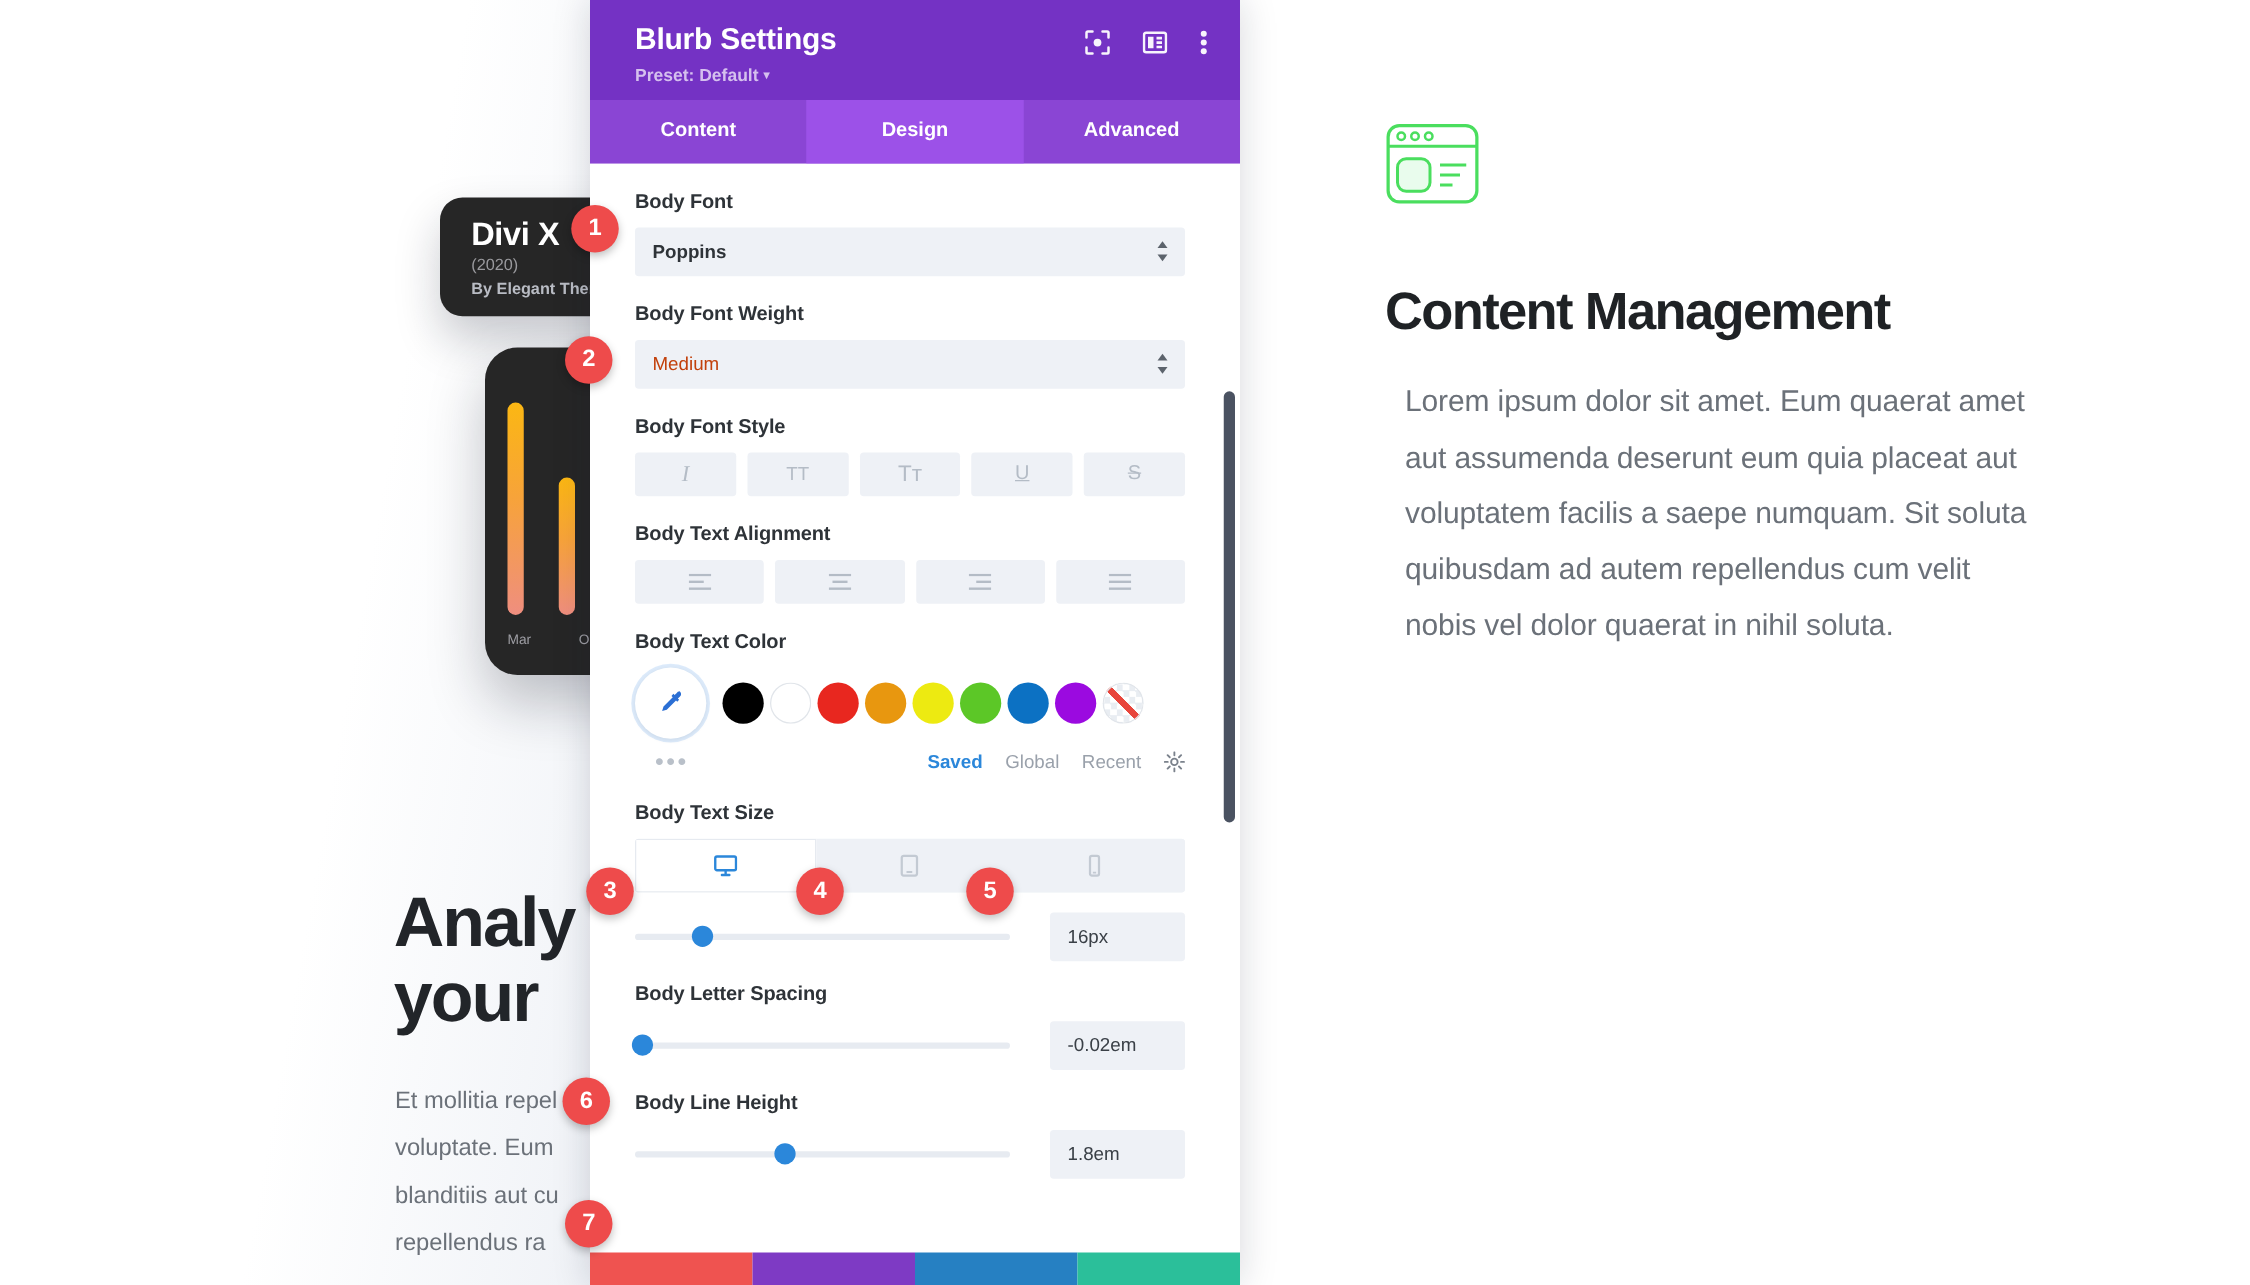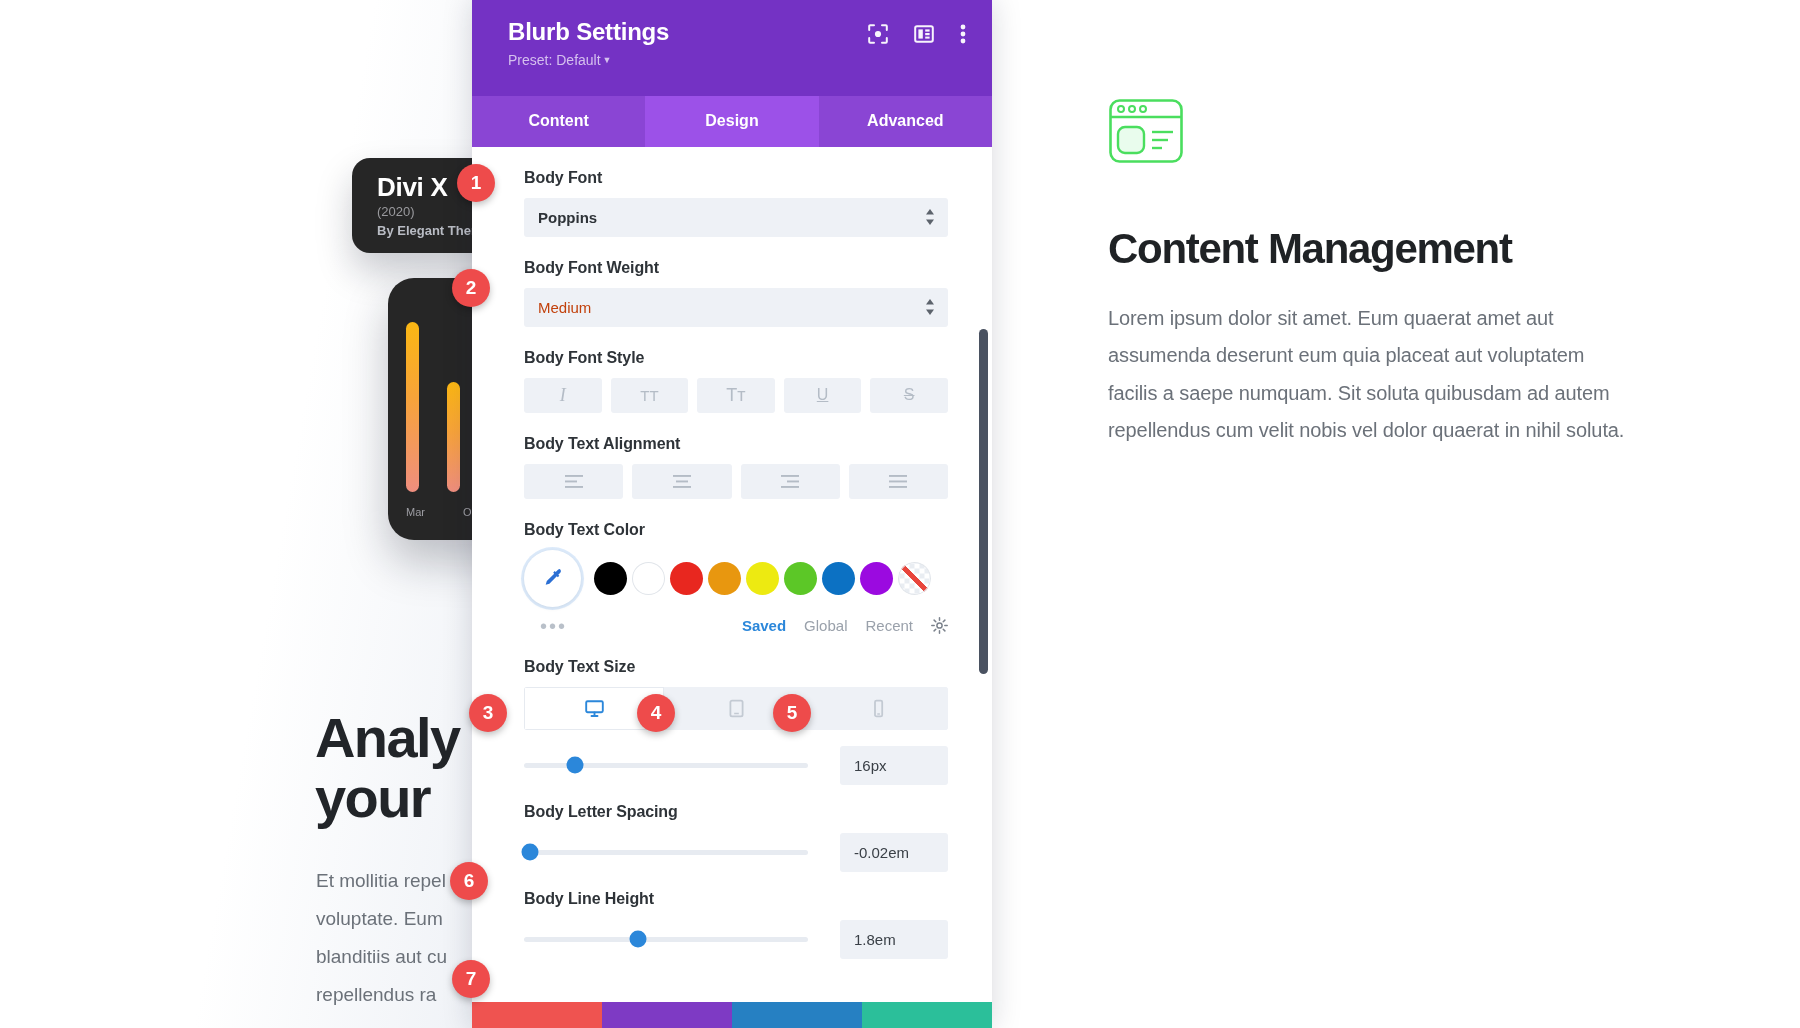--- a/index.html
+++ b/index.html
@@ -69,54 +69,54 @@
     white-space: pre;
   }
 
   
   .blurb { position: absolute; left: 1108px; top: 98px; width: 520px; }
   .blurb-icon { width: 76px; height: 66px; margin-bottom: 62px; }
   .blurb-title {
     font-size: 42px; font-weight: 700; letter-spacing: -1.3px;
     color: #1f2225; line-height: 1.1; margin-bottom: 28px;
   }
-  .blurb-body { font-size: 20px; line-height: 1.86; color: #6b7179; letter-spacing: -.1px; }
+  .blurb-body { font-size: 24px; line-height: 1.86; color: #6b7179; letter-spacing: -.1px; margin-left: 16px; }
 
   
   #settings-modal {
     position: absolute;
     left: 472px; top: 0;
     width: 520px; height: 1028px;
     background: #ffffff;
     box-shadow: 0 0 28px rgba(20,25,45,.17);
     overflow: hidden;
     display: flex; flex-direction: column;
   }
 
   .modal-header {
     background: #7432c4;
-    padding: 16px 22px 28px 36px;
+    padding: 16px 22px 12px 36px;
     display: flex; align-items: flex-start; justify-content: space-between;
     flex: 0 0 auto;
   }
   .mh-left { padding-top: 2px; }
   .mh-title { color: #fff; font-size: 24px; font-weight: 700; letter-spacing: -.2px; line-height: 1.15; }
-  .mh-preset { color: #d5c0ee; font-size: 14px; font-weight: 400; margin-top: 6px; }
+  .mh-preset { color: #d5c0ee; font-size: 14px; font-weight: 700; margin-top: 6px; }
   .mh-preset .caret { font-size: 9px; margin-left: 2px; vertical-align: 2px; }
   .mh-icons { display: flex; align-items: center; gap: 26px; padding-top: 8px; padding-right: 4px; }
   .mh-icon { cursor: pointer; line-height: 0; opacity: .95; }
 
   .modal-tabs { display: flex; background: #8a45d4; flex: 0 0 auto; }
   .mtab {
     flex: 1; text-align: center; padding: 16px 0 17px;
     color: #ffffff; font-size: 16px; font-weight: 700; cursor: pointer;
   }
   .mtab.active { background: #9c51e8; }
 
-  .modal-scroll { position: relative; flex: 1 1 auto; overflow: hidden; background: #fff; padding: 0 0 0 16px; }
+  .modal-scroll { position: relative; flex: 1 1 auto; overflow: hidden; background: #fff; padding: 0 0 0 0; }
   .modal-inner { padding: 22px 44px 0 36px; }
 
   .field { margin-bottom: 22px; }
   .field-label { font-size: 16px; font-weight: 700; color: #2e3338; margin-bottom: 11px; letter-spacing: -.1px; }
 
   .select-box {
     position: relative; height: 39px; background: #eef1f6; border-radius: 3px;
     display: flex; align-items: center; padding: 0 14px; cursor: pointer;
   }
   .select-box .sel-val { font-size: 15px; color: #2e3338; font-weight: 700; }

